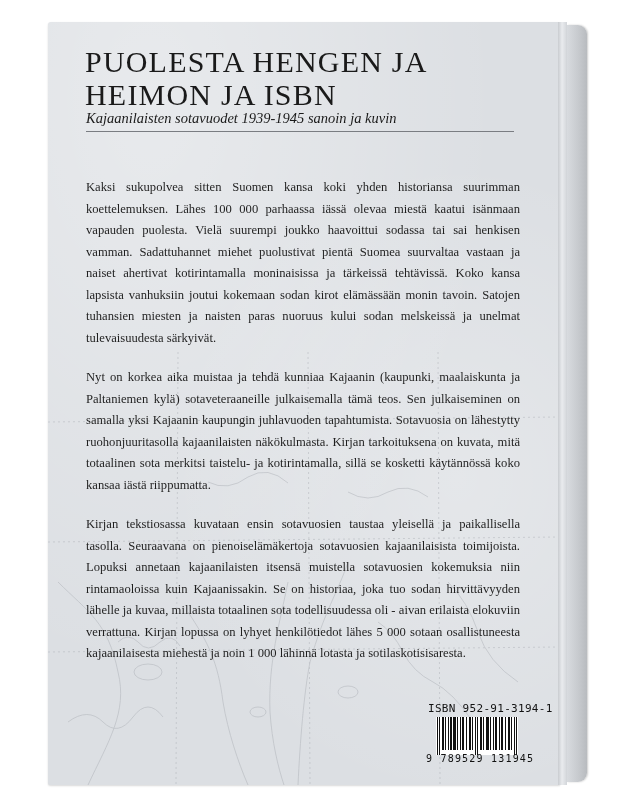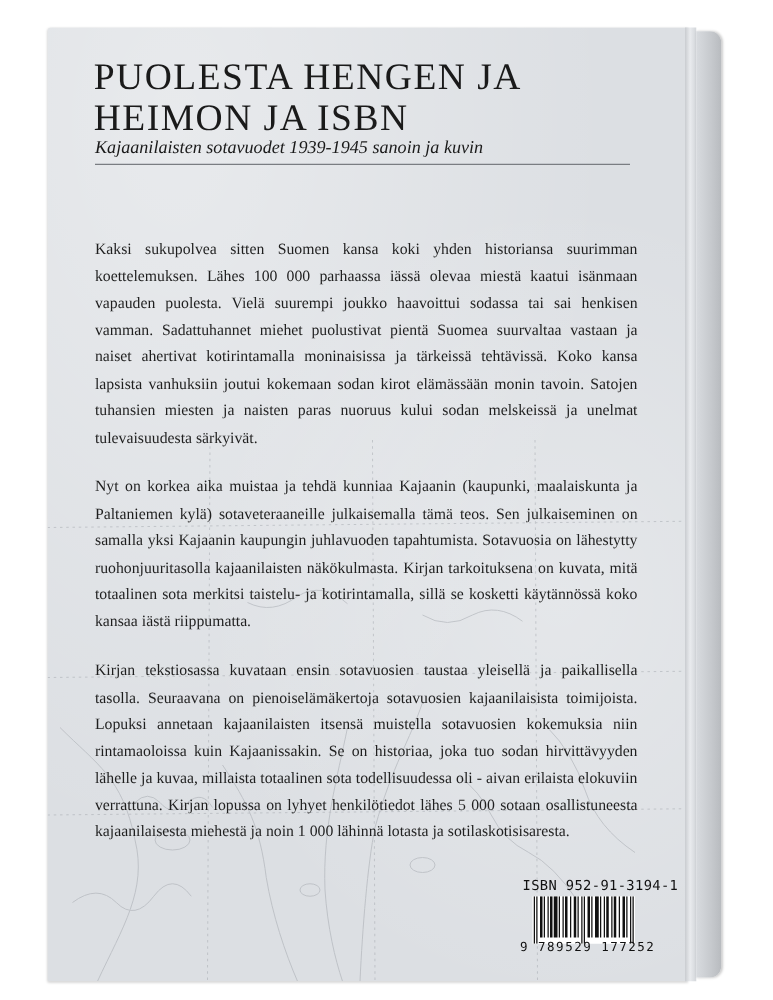--- a/index.html
+++ b/index.html
@@ -1,21 +1,21 @@
 <!DOCTYPE html>
 <html><head>
 <meta charset="utf-8">
 <style>
   html, body { margin: 0; padding: 0; }
   body {
     width: 618px; height: 800px; background: #ffffff; position: relative; overflow: hidden;
     font-family: "DejaVu Serif", "Liberation Serif", serif;
   }
   .book {
-    position: absolute; left: 38px; top: 22px; width: 538px; height: 555px;
+    position: absolute; left: 48px; top: 22px; width: 538px; height: 555px;
   }
   .cover {
     position: absolute; left: 0; top: 0; width: 512px; height: 763px;
     background: #dcdfe3;
     background-image:
       radial-gradient(ellipse at 20% 10%, rgba(255,255,255,0.35), rgba(255,255,255,0) 60%),
       radial-gradient(ellipse at 80% 60%, rgba(255,255,255,0.25), rgba(255,255,255,0) 50%);
     border-top-left-radius: 3px;
     border-bottom-left-radius: 2px;
     box-shadow: 0 1px 2px rgba(0,0,0,0.15);
@@ -45,21 +45,21 @@
     font-size: 14.5px; color: #1a1a1a; text-align: right;
   }
   .rule {
     position: absolute; left: 38px; top: 109px; width: 428px; height: 1px; background: #7a7d82;
   }
   .body-text {
     position: absolute; left: 38px; top: 155px; width: 434px;
     font-family: "Liberation Serif", serif; font-size: 12.6px; line-height: 21.5px;
     color: #1f1f1f; text-align: justify; hyphens: manual;
   }
-  .body-text p { margin: 12px 0 18px 0; }
+  .body-text p { margin: 0 0 18px 0; }
   .barcode-block {
     position: absolute; left: 380px; top: 680px; width: 92px;
   }
   .isbn {
     font-family: "DejaVu Sans Mono", monospace; font-size: 11px; letter-spacing: 0.3px;
     color: #111; text-align: center; white-space: nowrap;
   }
   .bars {
     margin-top: 2px; margin-left: 8px; height: 38px; width: 82px;
     background: #ffffff;
@@ -142,18 +142,18 @@
               <rect x="63" y="0" width="1" height="33"></rect>
             <rect x="65" y="0" width="2" height="33"></rect>
               <rect x="69" y="0" width="1" height="33"></rect>
             <rect x="72" y="0" width="2" height="33"></rect>
               <rect x="75" y="0" width="1" height="33"></rect>
             <rect x="78" y="0" width="1" height="38"></rect>
               <rect x="80" y="0" width="1" height="38"></rect>
           </g>
         </svg>
       </div>
-      <div class="ean">9 789529 177252</div>
+      <div class="ean">9 789529 131945</div>
     </div>
   </div>
   <div class="hinge"></div>
   <div class="spine"></div>
 </div>
 
 </body></html>

